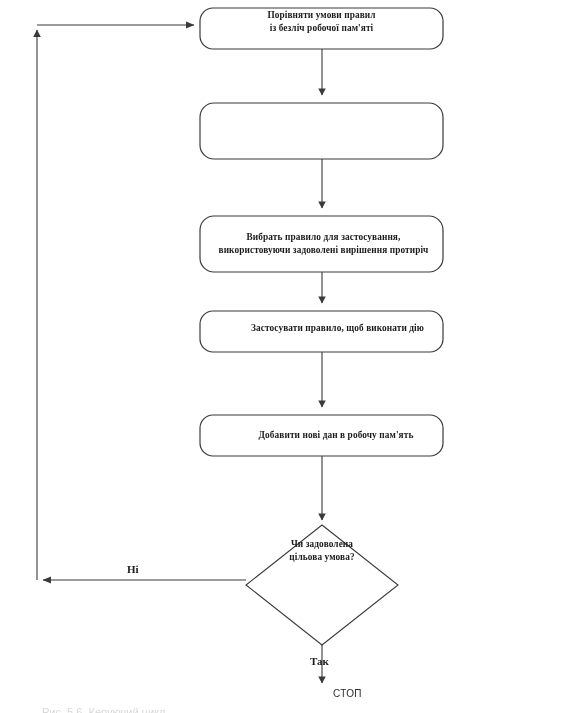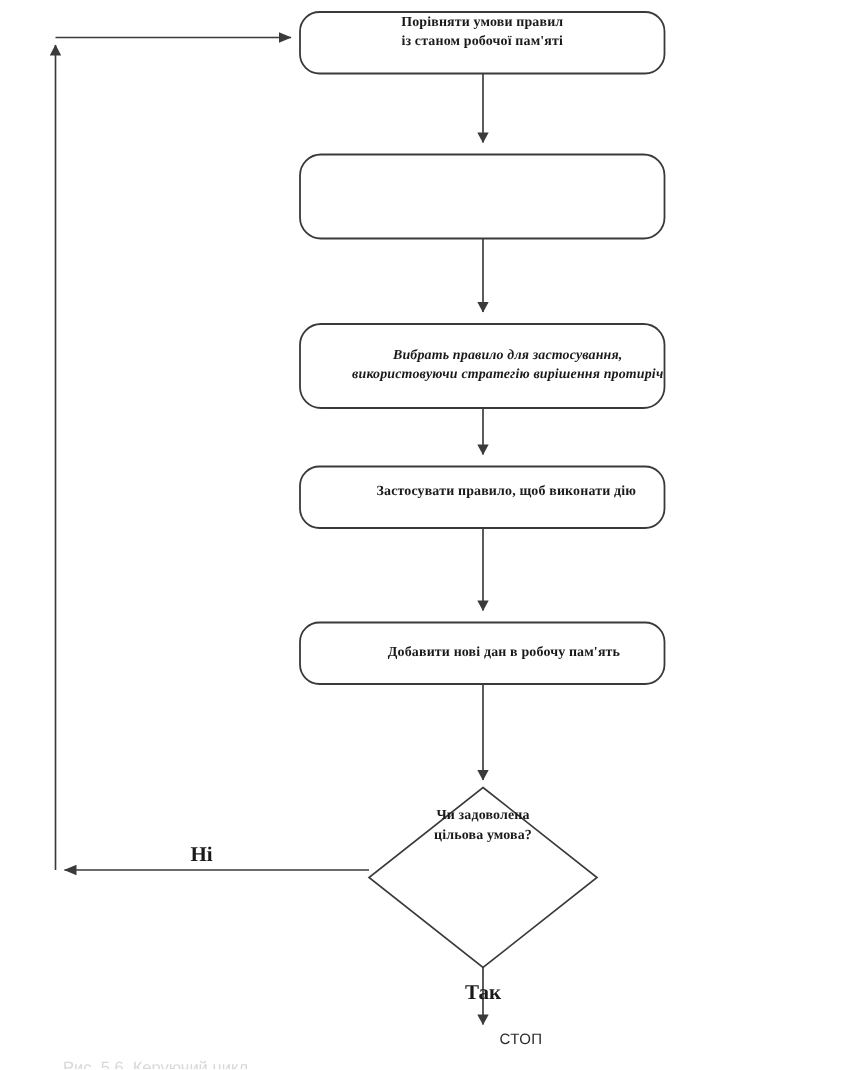--- a/index.html
+++ b/index.html
@@ -37,21 +37,21 @@
     line-height: 1.45;
     color: #1a1a1a;
     letter-spacing: 0.1px;
     pointer-events: none;
   }
   .node-text span { display: block; }
   .edge-label {
     position: absolute;
     font-family: "Liberation Serif", serif;
     font-weight: bold;
-    font-size: 14px;
+    font-size: 11px;
     color: #1a1a1a;
     white-space: nowrap;
   }
   .terminal-label {
     position: absolute;
     font-family: "Liberation Sans", sans-serif;
     font-weight: normal;
     font-size: 10px;
     color: #2b2b2b;
     white-space: nowrap;
@@ -115,29 +115,29 @@
 
       <line x1="37" y1="25" x2="194" y2="25" marker-end="url(#arrow-right)"></line>
 
       <line x1="322" y1="645" x2="322" y2="683" marker-end="url(#arrow-down)"></line>
     </g>
   </svg>
 
   <div class="node-text" style="left:202px; top:9px; width:239px; height:26px;">
     <div>
       <span>Порівняти умови правил</span>
-      <span>із станом робочої пам'яті</span>
+      <span>із безліч робочої пам'яті</span>
     </div>
   </div>
 
 
-  <div class="node-text" style="left:215px; top:217px; width:247px; height:54px;font-style:italic;">
+  <div class="node-text" style="left:200px; top:217px; width:247px; height:54px;">
     <div>
       <span>Вибрать правило для застосування,</span>
-      <span>використовуючи стратегію вирішення протиріч</span>
+      <span>використовуючи задоволені вирішення протиріч</span>
     </div>
   </div>
 
   <div class="node-text" style="left:218px; top:312px; width:239px; height:33px;">
     <div>
       <span>Застосувати правило, щоб виконати дію</span>
     </div>
   </div>
 
   <div class="node-text" style="left:202px; top:416px; width:268px; height:39px;">

